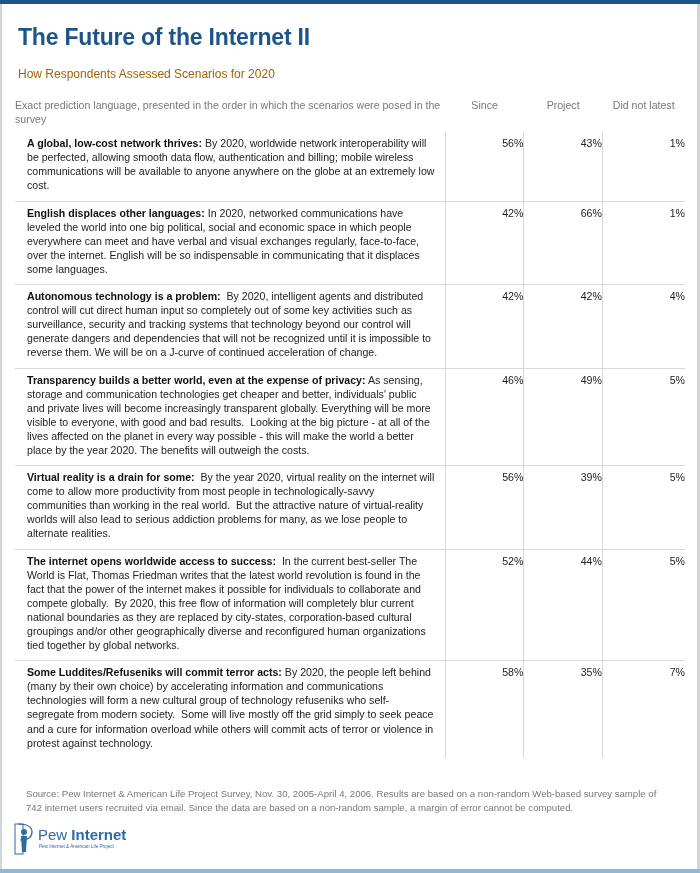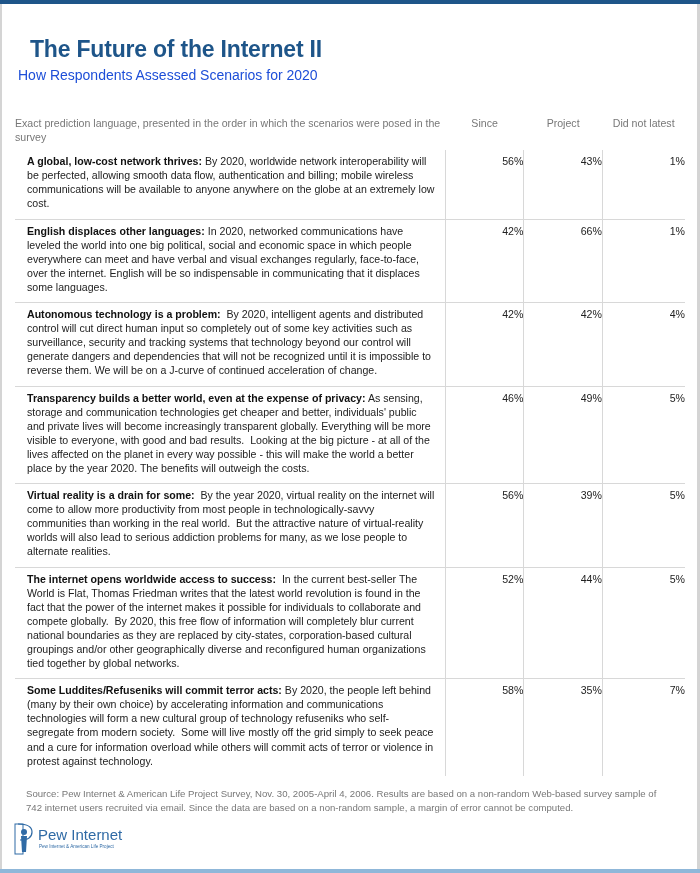--- a/index.html
+++ b/index.html
@@ -7,29 +7,29 @@
     width: 700px; height: 873px; background: #ffffff; position: relative; overflow: hidden;
     font-family: "Liberation Sans", sans-serif; color: #222;
   }
   .frame {
     position: absolute; left: 0; top: 0; width: 700px; height: 873px; box-sizing: border-box;
     border-left: 2px solid #d4d4d4; border-right: 3px solid #d4d4d4;
   }
   .top-bar { position: absolute; left: 0; top: 0; width: 700px; height: 4px; background: #1e5589; }
   .bottom-bar { position: absolute; left: 0; bottom: 0; width: 700px; height: 4px; background: #8fb7d9; }
   .title {
-    position: absolute; left: 18px; top: 24px; margin: 12px;
+    position: absolute; left: 18px; top: 24px; margin: 0;
     font-size: 23px; font-weight: bold; color: #1e5589; letter-spacing: -0.2px;
   }
   .subtitle {
     position: absolute; left: 18px; top: 67px; margin: 0;
-    font-size: 14px; color: #1d4ed8;
+    font-size: 12px; color: #a16207;
   }
   table.scenarios {
-    position: absolute; left: 15px; top: 116px; width: 670px;
+    position: absolute; left: 15px; top: 98px; width: 670px;
     border-collapse: collapse; font-size: 10.6px; line-height: 14.1px;
   }
   table.scenarios th {
     font-weight: normal; color: #777; vertical-align: top; padding: 0 0 6px 0;
   }
   th.col-text { text-align: left; padding-left: 12px; padding-right: 8px; width: 422px; }
   th.col-num { text-align: center; }
   th.col-agree { width: 77px; }
   th.col-disagree { width: 77px; }
   th.col-dnr { width: 81px; }
@@ -44,21 +44,21 @@
   .source {
     position: absolute; left: 18px; top: 779px; width: 640px; margin: 8px;
     font-size: 9.6px; line-height: 14px; color: #777;
   }
   .logo { position: absolute; left: 14px; top: 822px; width: 130px; height: 34px; }
   .logo-mark { position: absolute; left: 0; top: 0; width: 20px; height: 34px; }
   .logo-word {
     position: absolute; left: 24px; top: 4px; font-size: 15px; color: #2f6aa5; white-space: nowrap;
   }
   .logo-word .w1 { font-weight: normal; }
-  .logo-word .w2 { font-weight: normal; }
+  .logo-word .w2 { font-weight: bold; }
   .logo-tag {
     position: absolute; left: 25px; top: 22px; font-size: 4.6px; color: #2f6aa5; white-space: nowrap;
   }
 </style>
 </head>
 <body>
 
 <div class="frame"></div>
 <div class="top-bar"></div>
 

